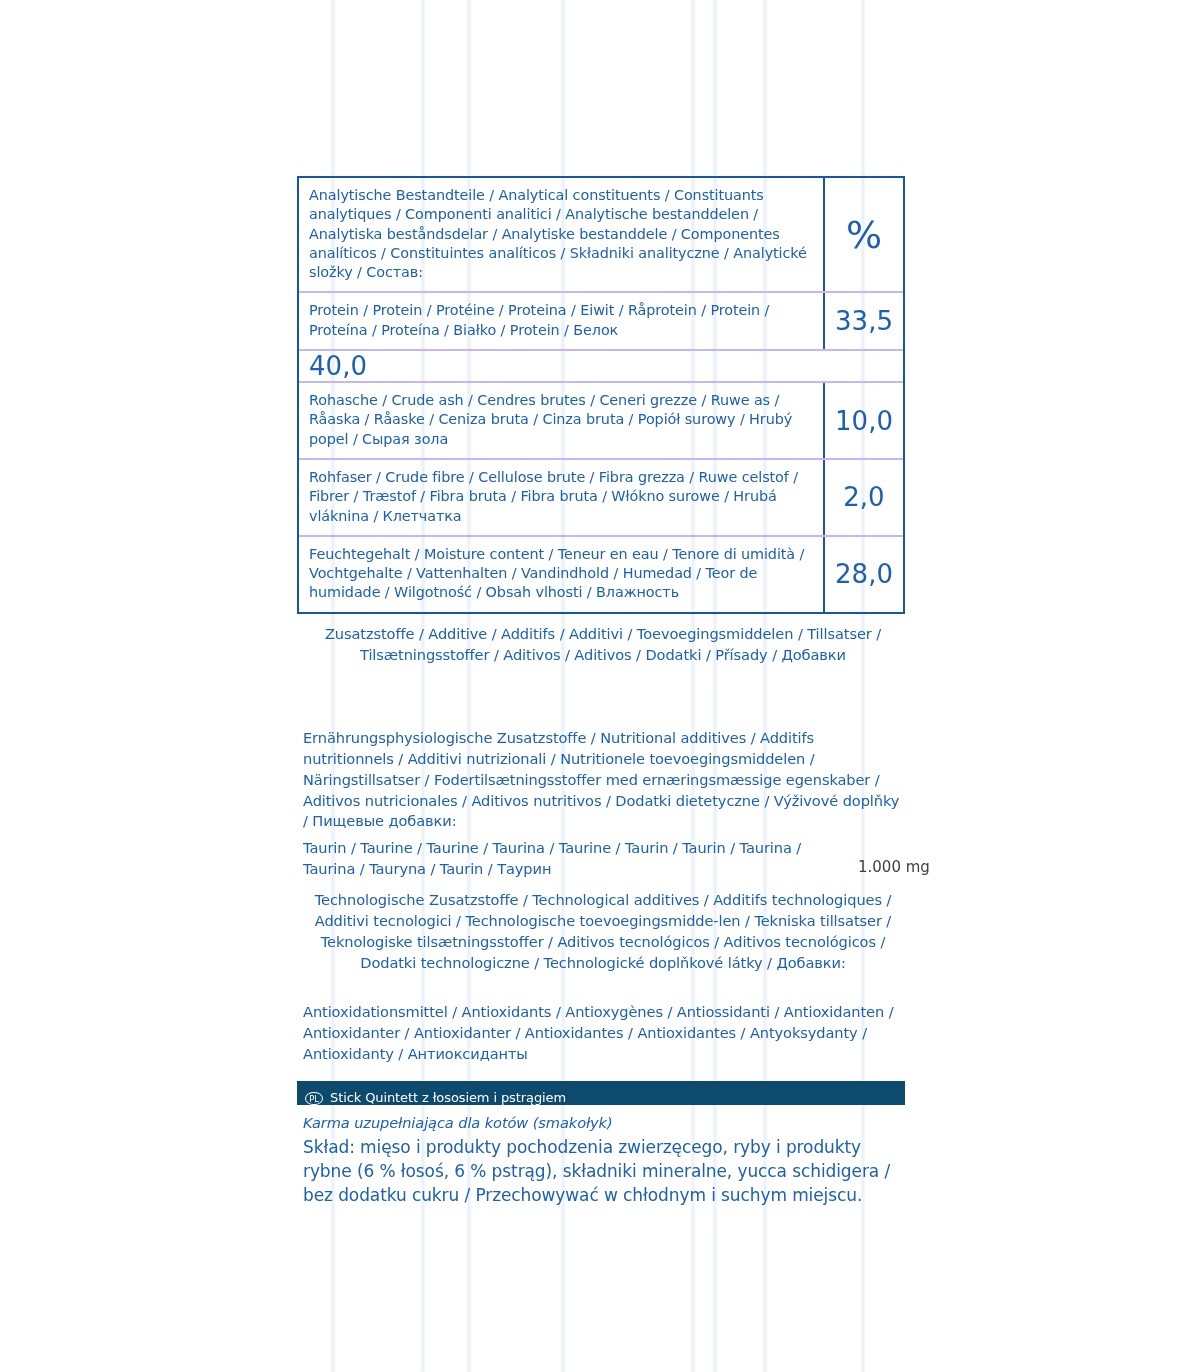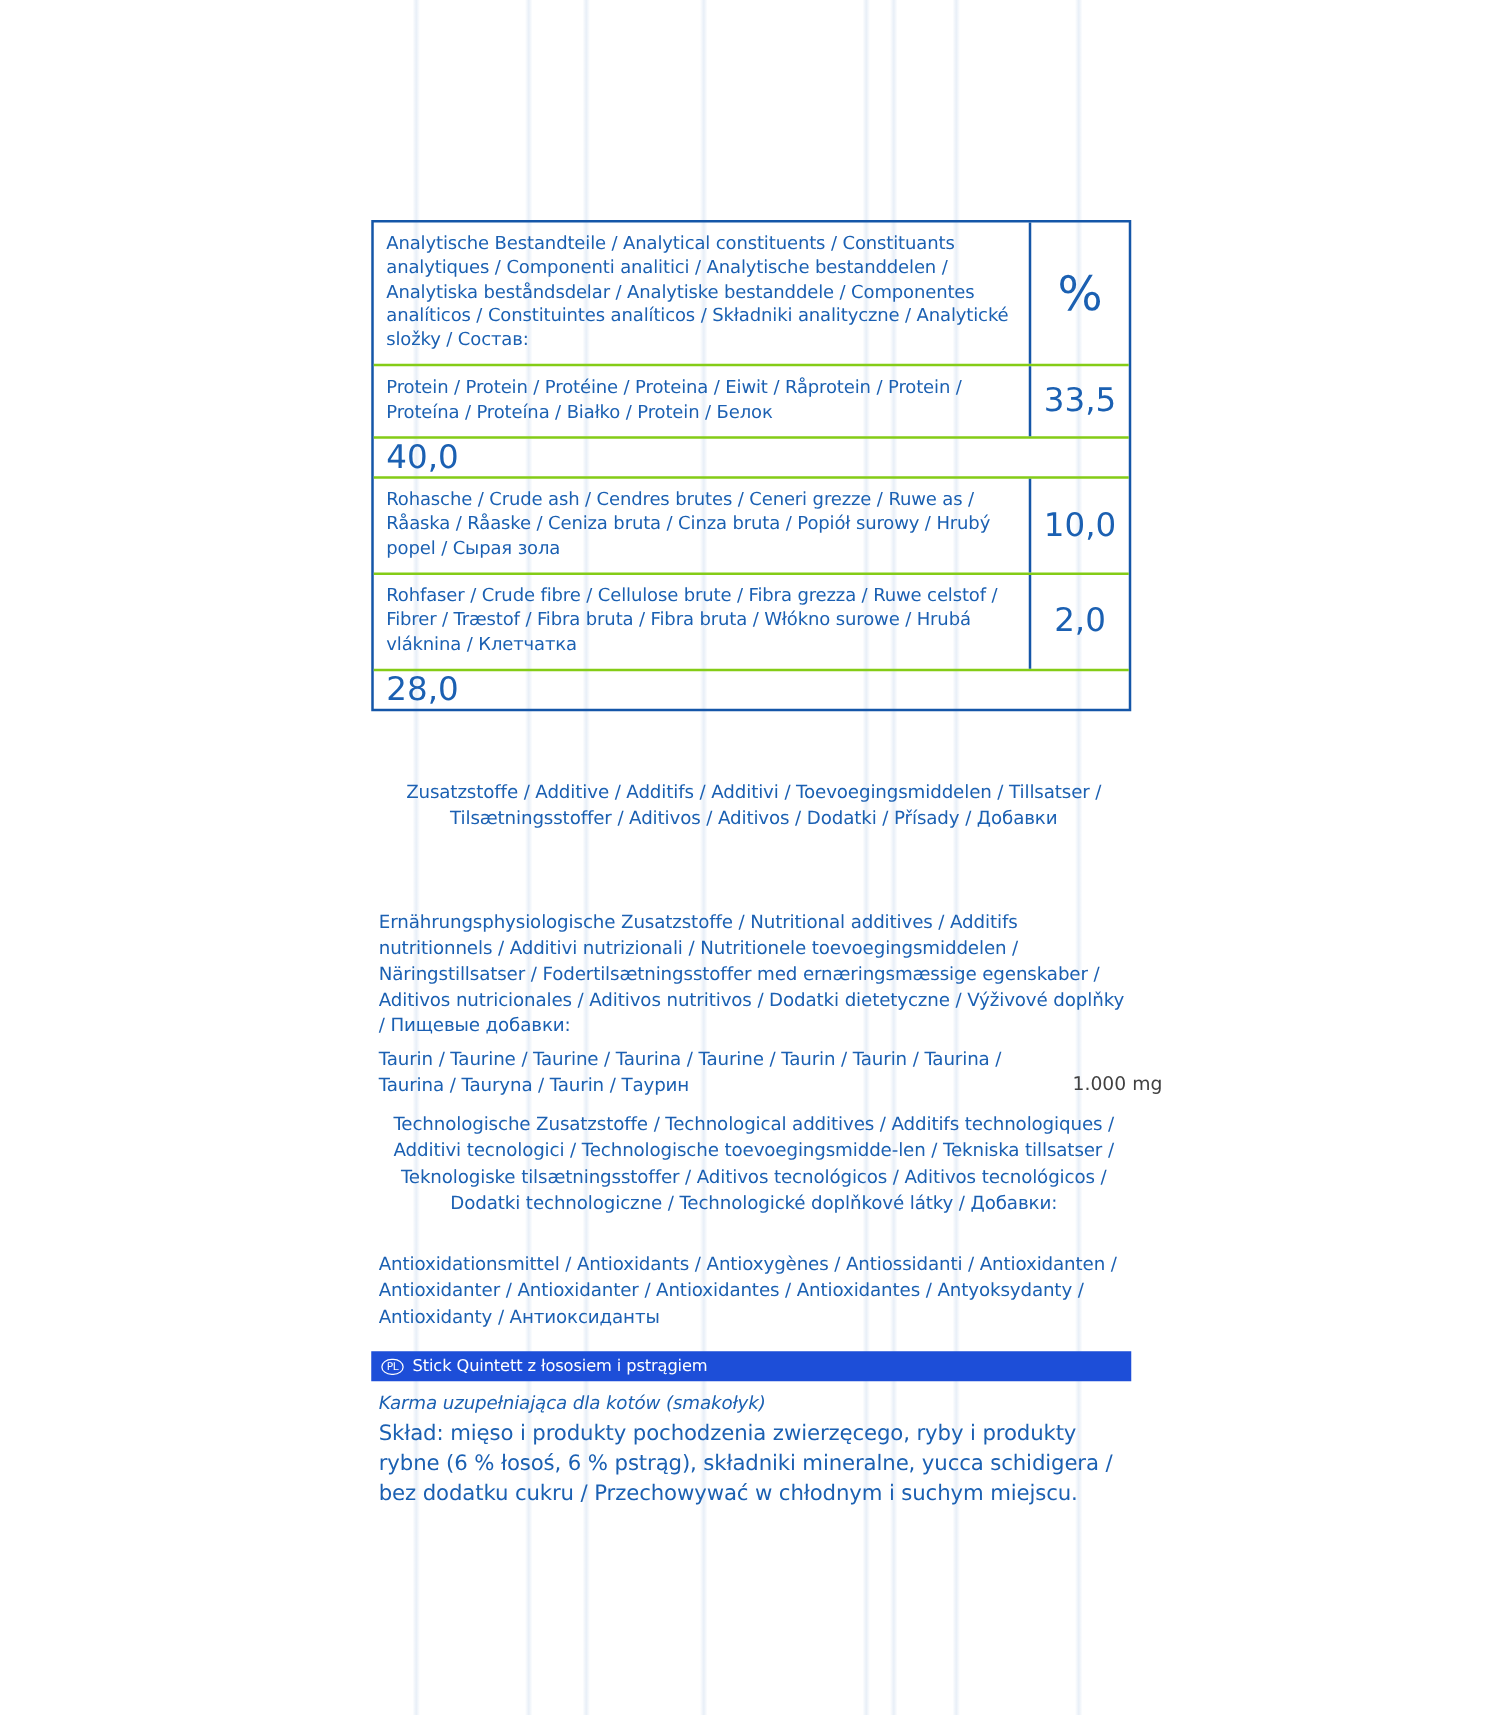--- a/index.html
+++ b/index.html
@@ -28,21 +28,21 @@
   .table {
     position: absolute;
     left: 297px;
     top: 176px;
     width: 608px;
     border: 2px solid #1456a8;
     box-sizing: border-box;
   }
   .row {
     display: flex;
-    border-bottom: 2px solid #84cc16;
+    border-bottom: 2px solid #c4b5fd;
     box-sizing: border-box;
   }
   .row:last-child {
     border-bottom: none;
   }
   .cell-text {
     flex: 1 1 auto;
     padding: 8px 8px 9px 10px;
     font-size: 14.4px;
     line-height: 1.34;
@@ -90,23 +90,23 @@
   .p-technological { top: 890px; text-align: center; }
   .p-antiox { top: 1002px; }
 
   
   .banner {
     position: absolute;
     left: 297px;
     top: 1081px;
     width: 608px;
     height: 24px;
-    background: #1d4ed8;
+    background: #0c4a6e;
     display: flex;
-    align-items: center;
+    align-items: flex-end;
     padding-left: 8px;
     box-sizing: border-box;
   }
   .banner .flag {
     flex: 0 0 auto;
     width: 18px;
     height: 13px;
     border: 1px solid #ffffff;
     border-radius: 9px/7px;
     color: #ffffff;
@@ -190,20 +190,21 @@
       <div class="cell-text">Rohasche / Crude ash / Cendres brutes / Ceneri grezze / Ruwe as / Råaska / Råaske / Ceniza bruta / Cinza bruta / Popiół surowy / Hrubý popel / Сырая зола</div>
       <div class="cell-val">10,0</div>
     </div>
 
     <div class="row">
       <div class="cell-text">Rohfaser / Crude fibre / Cellulose brute / Fibra grezza / Ruwe celstof / Fibrer / Træstof / Fibra bruta / Fibra bruta / Włókno surowe / Hrubá vláknina / Клетчатка</div>
       <div class="cell-val">2,0</div>
     </div>
 
     <div class="row">
+      <div class="cell-text">Feuchtegehalt / Moisture content / Teneur en eau / Tenore di umidità / Vochtgehalte / Vattenhalten / Vandindhold / Humedad / Teor de humidade / Wilgotność / Obsah vlhosti / Влажность</div>
       <div class="cell-val">28,0</div>
     </div>
 
   </div>
 
   <div class="para p-additives">Zusatzstoffe / Additive / Additifs / Additivi / Toevoegingsmiddelen / Tillsatser / Tilsætningsstoffer / Aditivos / Aditivos / Dodatki / Přísady / Добавки</div>
 
   <div class="para p-nutritional">Ernährungsphysiologische Zusatzstoffe / Nutritional additives / Additifs nutritionnels / Additivi nutrizionali / Nutritionele toevoegingsmiddelen / Näringstillsatser / Fodertilsætningsstoffer med ernæringsmæssige egenskaber / Aditivos nutricionales / Aditivos nutritivos / Dodatki dietetyczne / Výživové doplňky / Пищевые добавки:</div>
 
   <div class="para p-taurin">Taurin / Taurine / Taurine / Taurina / Taurine / Taurin / Taurin / Taurina / Taurina / Tauryna / Taurin / Таурин</div>

